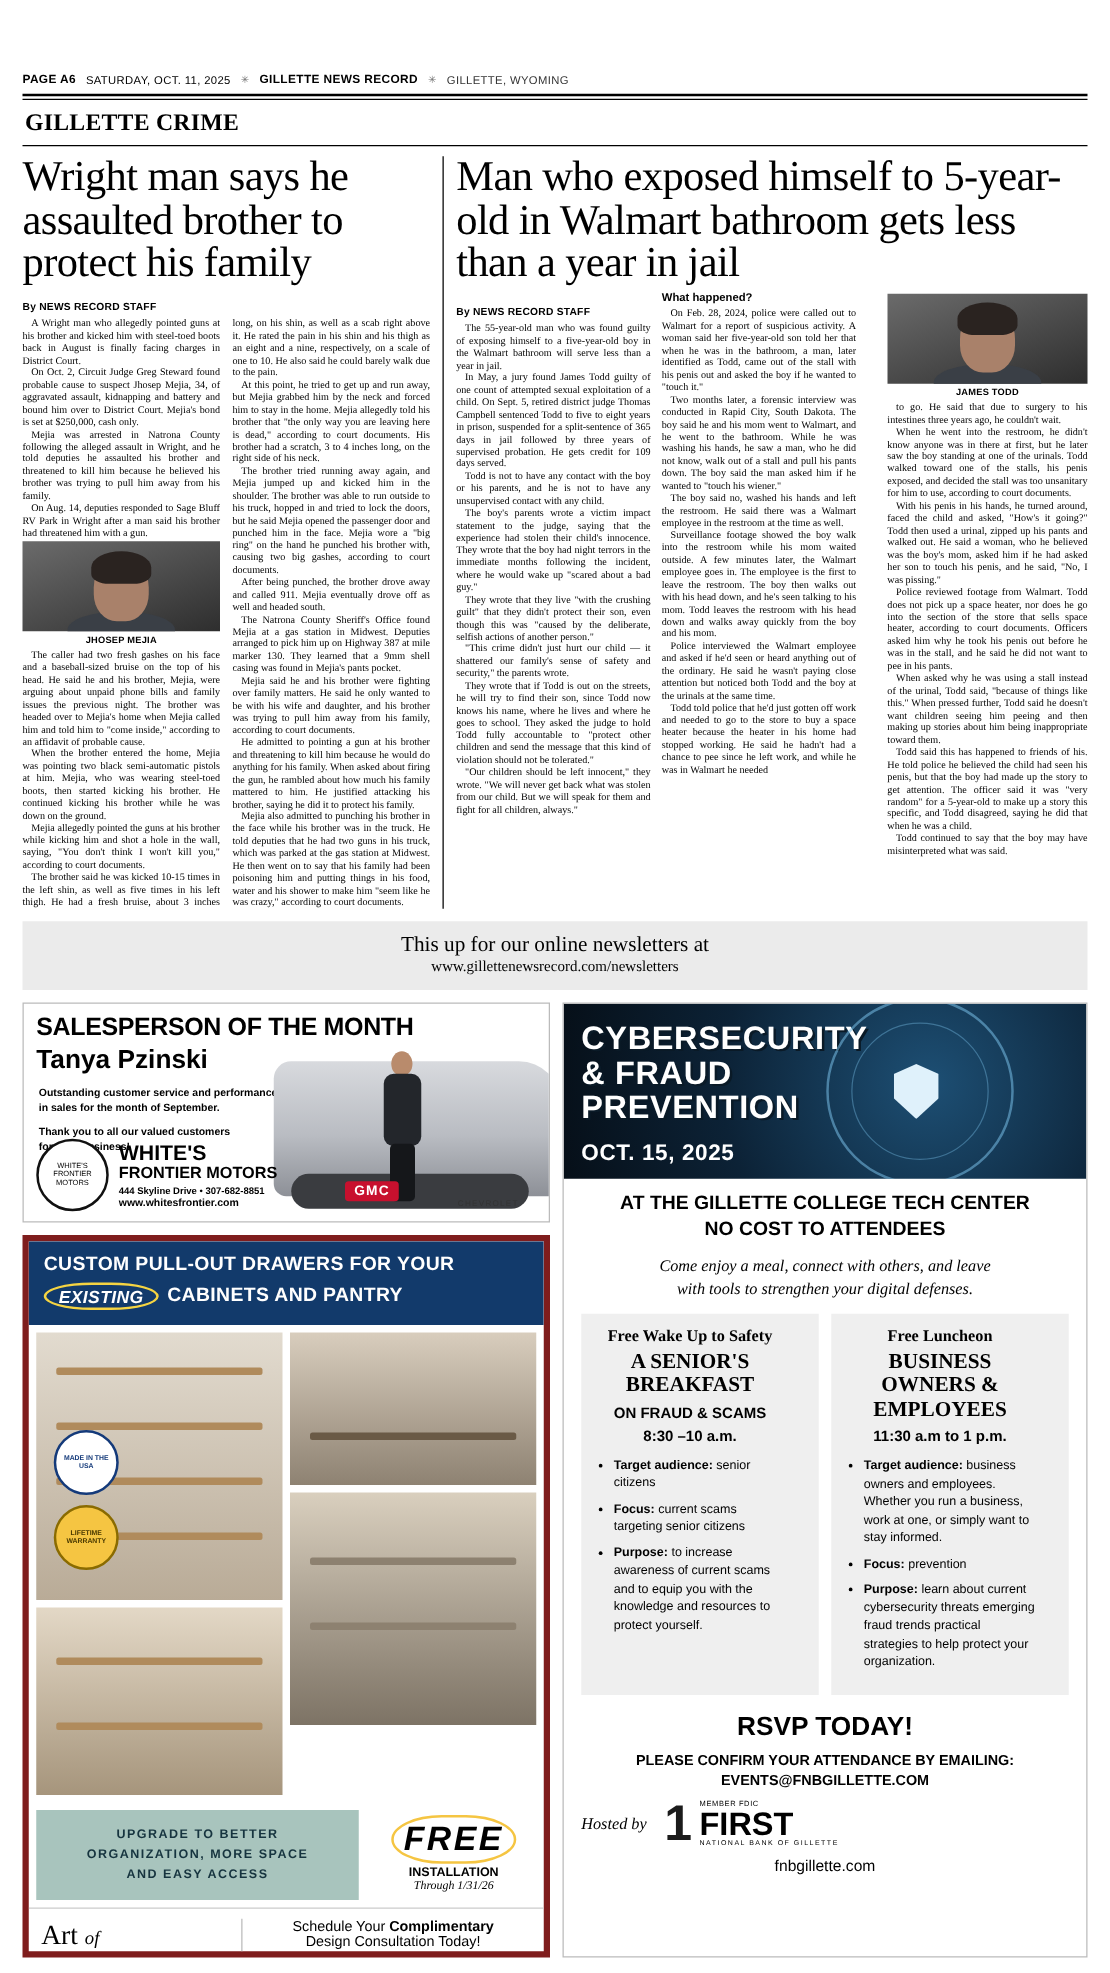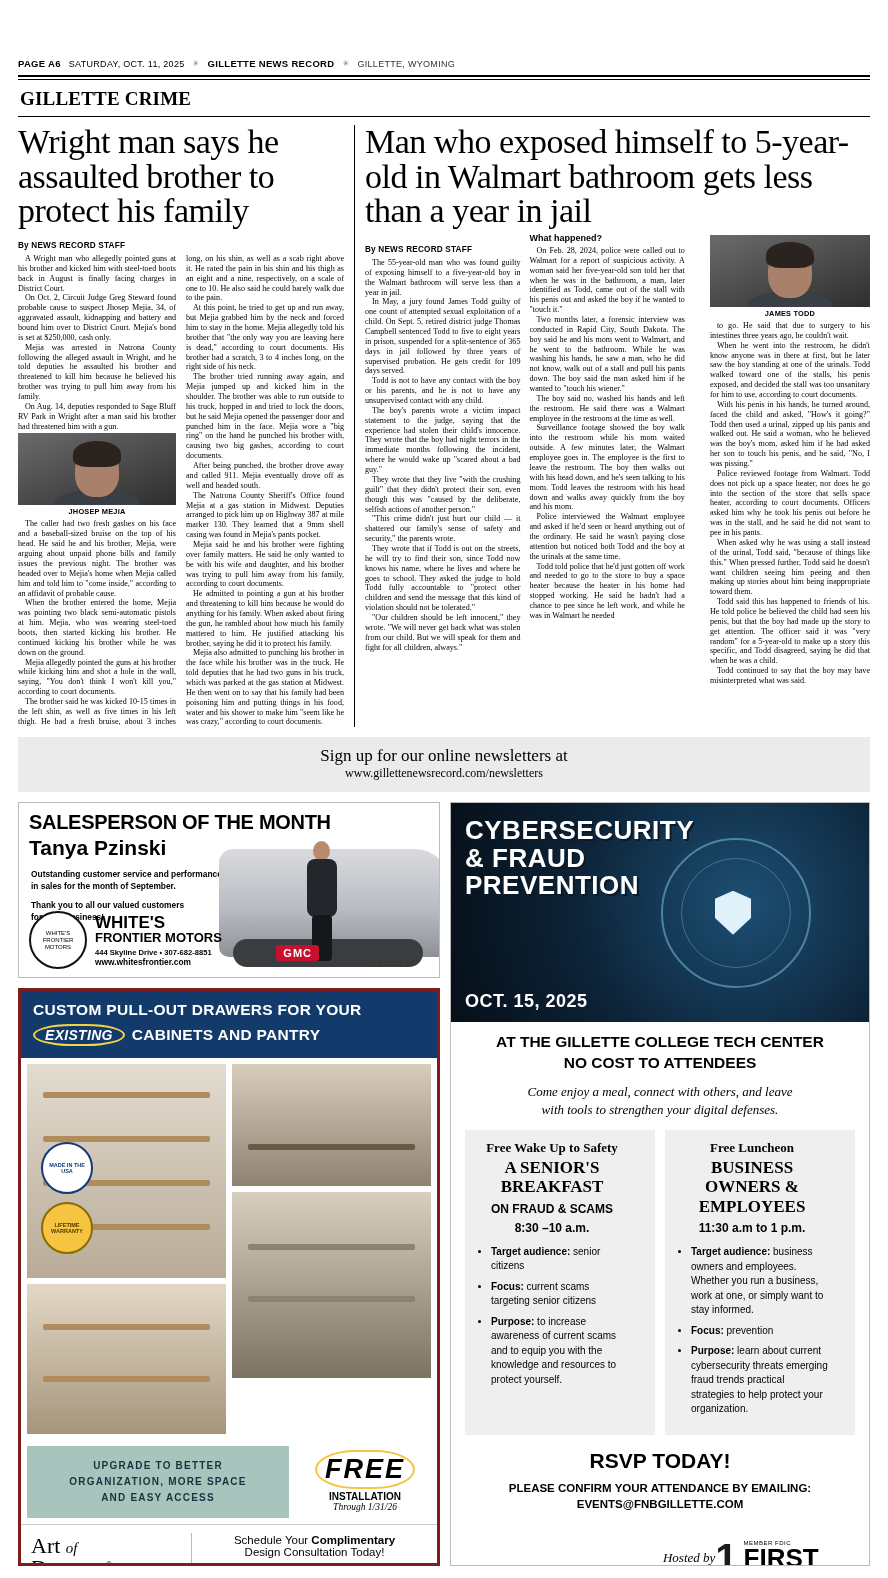--- a/index.html
+++ b/index.html
@@ -160,21 +160,21 @@
     font-family:"Liberation Sans",sans-serif; font-weight:bold; font-size:11px;
     padding:2px 7px; border-radius:3px; letter-spacing:1px;
   }
   .chevy-logo{
     position:absolute; right:24px; bottom:10px;
     font-family:"Liberation Sans",sans-serif; font-size:6.5px; color:#333; letter-spacing:1px;
   }
 
   
   .ad-drawers {
-    border:3px solid #7f1d1d; margin-top: 10px; height: 578px; background:#fff; position:relative; overflow:hidden;
+    border:5px solid #7f1d1d; margin-top: 10px; height: 578px; background:#fff; position:relative; overflow:hidden;
   }
   .ad-drawers .hdr {
     background:#123a6b; color:#fff; padding:10px 12px 12px 12px;
   }
   .ad-drawers .hdr .h1{
     font-family:"Liberation Sans",sans-serif; font-weight:bold; font-size:15.5px; letter-spacing:.3px;
   }
   .ad-drawers .hdr .h2{
     font-family:"Liberation Sans",sans-serif; font-weight:bold; font-size:15.5px; letter-spacing:.3px; margin-top:5px;
     display:flex; align-items:center; gap:7px;
@@ -234,21 +234,21 @@
   .footer-div{ width:1px; align-self:stretch; background:#bbb; }
   .cta{ flex:1; text-align:center; }
   .cta .c1{ font-family:"Liberation Sans",sans-serif; font-size:11.5px; }
   .cta .c1 b{ font-weight:bold; }
   .cta .c2{ font-family:"Liberation Sans",sans-serif; font-size:11.5px; }
   .cta .c3{ font-family:"Liberation Sans",sans-serif; font-weight:bold; font-size:15px; margin-top:5px;}
 
   
   .ad-cyber{ border:1px solid #bbb; background:#fff; height:764px; position:relative; overflow:hidden;}
   .cyber-hero{
-    height:219px; background:radial-gradient(circle at 70% 45%, #1d4f74 0%, #0c2236 55%, #060f18 100%);
+    height:140px; background:radial-gradient(circle at 70% 45%, #1d4f74 0%, #0c2236 55%, #060f18 100%);
     position:relative; overflow:hidden;
   }
   .cyber-hero .ring{
     position:absolute; right:58px; top:50%; transform:translateY(-50%);
     width:150px;height:150px;border-radius:50%;
     border:2px solid rgba(120,190,230,.55);
   }
   .cyber-hero .ring2{
     position:absolute; right:78px; top:50%; transform:translateY(-50%);
     width:110px;height:110px;border-radius:50%;
@@ -283,21 +283,21 @@
   .card{ flex:1; background:#efefef; padding:10px 26px 12px 10px; }
   .card .t1{ text-align:center; font-family:"Liberation Serif",serif; font-weight:bold; font-size:13px; line-height:1.2;}
   .card .t2{ text-align:center; font-family:"Liberation Serif",serif; font-weight:bold; font-size:17px; line-height:1.15; margin-top:2px;}
   .card .t3{ text-align:center; font-family:"Liberation Sans",sans-serif; font-weight:bold; font-size:12px; margin-top:5px;}
   .card ul{ margin:10px 0 0 0; padding-left:16px; }
   .card li{ font-family:"Liberation Sans",sans-serif; font-size:10px; line-height:1.45; margin-bottom:6px;}
   .card li b{ font-weight:bold; }
   .rsvp{ text-align:center; margin-top:14px;}
   .rsvp .r1{ font-family:"Liberation Sans",sans-serif; font-weight:bold; font-size:21px; }
   .rsvp .r2{ font-family:"Liberation Sans",sans-serif; font-weight:bold; font-size:11.5px; margin-top:7px; line-height:1.4;}
-  .hosted{ display:flex; align-items:center; justify-content:flex-end; margin-top:28px; }
+  .hosted{ display:flex; align-items:center; justify-content:flex-start; gap:14px; margin-top:8px; }
   .hosted .hl{ font-family:"Liberation Serif",serif; font-style:italic; font-size:13px;}
   .fnb{ display:flex; align-items:center; gap:6px;}
   .fnb .one{
     font-family:"Liberation Sans",sans-serif; font-weight:bold; font-size:40px; color:#1b1b1b;
     line-height:.9;
   }
   .fnb .txt .m{ font-family:"Liberation Sans",sans-serif; font-size:6px; letter-spacing:.5px;}
   .fnb .txt .f{ font-family:"Liberation Sans",sans-serif; font-weight:bold; font-size:26px; line-height:.95;}
   .fnb .txt .n{ font-family:"Liberation Sans",sans-serif; font-size:5.6px; letter-spacing:1.2px;}
   .fnb-url{ text-align:center; font-family:"Liberation Sans",sans-serif; font-size:12.5px; margin-top:8px;}
@@ -396,21 +396,21 @@
           <p class="body">Police reviewed footage from Walmart. Todd does not pick up a space heater, nor does he go into the section of the store that sells space heater, according to court documents. Officers asked him why he took his penis out before he was in the stall, and he said he did not want to pee in his pants.</p>
           <p class="body">When asked why he was using a stall instead of the urinal, Todd said, "because of things like this." When pressed further, Todd said he doesn't want children seeing him peeing and then making up stories about him being inappropriate toward them.</p>
           <p class="body">Todd said this has happened to friends of his. He told police he believed the child had seen his penis, but that the boy had made up the story to get attention. The officer said it was "very random" for a 5-year-old to make up a story this specific, and Todd disagreed, saying he did that when he was a child.</p>
           <p class="body">Todd continued to say that the boy may have misinterpreted what was said.</p>
         </div>
       </div>
     </div>
   </div>
 
   <div class="newsletter">
-    <div class="l1">Sign up for our online newsletters at</div>
+    <div class="l1">This up for our online newsletters at</div>
     <div class="l2">www.gillettenewsrecord.com/newsletters</div>
   </div>
 
   <div class="ads">
 
     <div class="ads-left">
 
       <div class="ad-sales">
         <div class="title">SALESPERSON OF THE MONTH</div>
         <div class="name">Tanya Pzinski</div>

